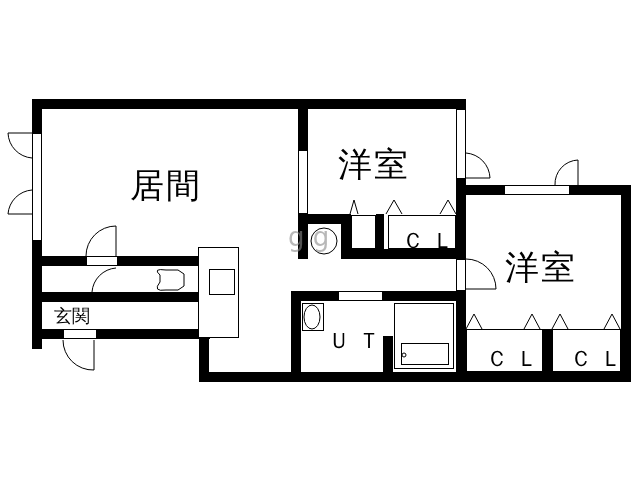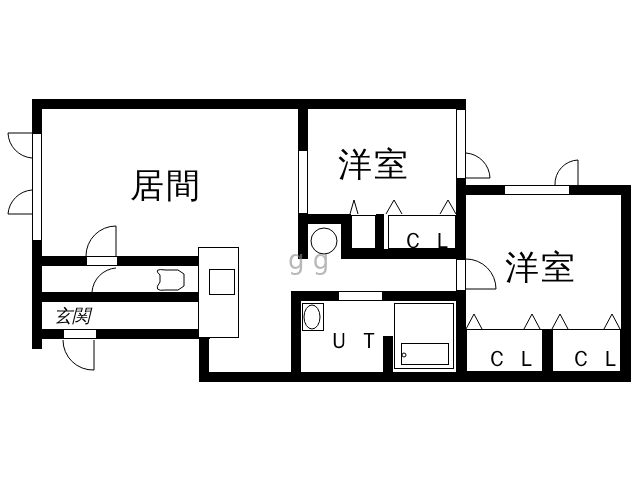--- a/index.html
+++ b/index.html
@@ -4,21 +4,21 @@
   <style>
     html, body { margin: 0; padding: 0; background: #ffffff; }
     body { width: 640px; height: 480px; position: relative; overflow: hidden;
            font-family: "DejaVu Sans", sans-serif; }
     .wall { position: absolute; background: #000; }
     .win  { position: absolute; background: #fff; border: 1px solid #000; box-sizing: border-box; }
     .box  { position: absolute; background: #fff; border: 1px solid #000; box-sizing: border-box; }
     .label { position: absolute; color: #000; white-space: nowrap; }
     .big { font-size: 34px; letter-spacing: 2px; }
     .cl  { font-size: 22px; letter-spacing: 8px; }
-    .small { font-size: 18px; font-style: italic; }
+    .small { font-size: 18px; }
     svg.overlay { position: absolute; left: 0; top: 0; }
     .wm { position: absolute; color: #8a8a8a; font-size: 26px; opacity: 0.6; }
   </style>
 </head>
 <body>
 
 <div class="wall" style="left:32px;top:99px;width:434px;height:10px;"></div>
 
 <div class="wall" style="left:32px;top:99px;width:10px;height:250px;"></div>
 
@@ -103,13 +103,13 @@
 </svg>
 
 <div class="label big" style="left:130px;top:163px;">居間</div>
 <div class="label big" style="left:338px;top:142px;">洋室</div>
 <div class="label big" style="left:505px;top:245px;">洋室</div>
 <div class="label small" style="left:54px;top:304px;">玄関</div>
 <div class="label cl" style="left:328px;top:326px;">ＵＴ</div>
 <div class="label cl" style="left:402px;top:226px;">ＣＬ</div>
 <div class="label cl" style="left:486px;top:344px;">ＣＬ</div>
 <div class="label cl" style="left:570px;top:344px;">ＣＬ</div>
-<div class="wm" style="left:288px;top:222px;margin-top:23px;">g  g</div>
+<div class="wm" style="left:288px;top:222px;">g  g</div>
 
 </body></html>

